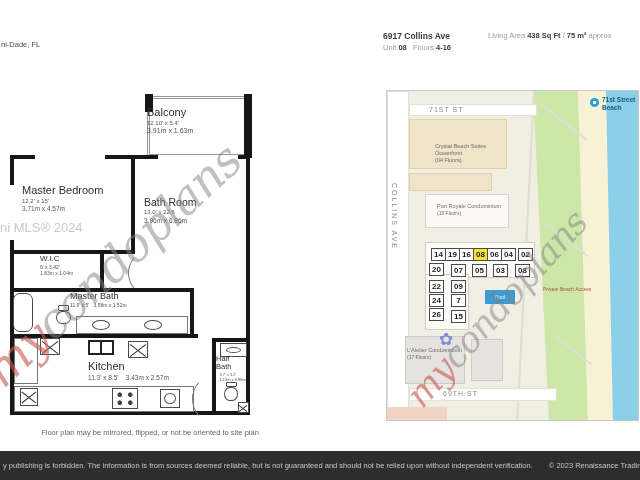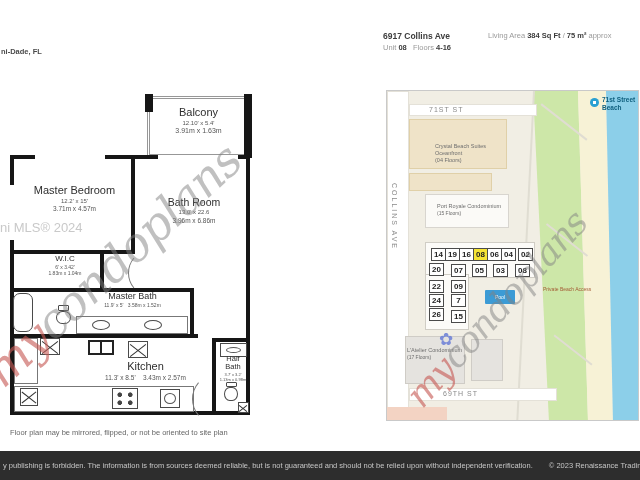--- a/index.html
+++ b/index.html
@@ -1,19 +1,19 @@
 <!DOCTYPE html>
 <html><head>
 <meta charset="utf-8">
 <style>
   html,body{margin:0;padding:0}
   body{width:640px;height:480px;position:relative;overflow:hidden;background:#fff;
        font-family:"Liberation Sans",sans-serif;color:#333}
   
-  .loc{position:absolute;left:1px;top:47px;font-size:7.5px;font-weight:bold;color:#4a4a4a}
+  .loc{position:absolute;left:1px;top:40px;font-size:7.5px;font-weight:normal;color:#4a4a4a}
   .addr{position:absolute;left:383px;top:31px;font-size:8.5px;font-weight:bold;color:#3c3c3c}
   .unitline{position:absolute;left:383px;top:43px;font-size:7.5px}
   .specs{position:absolute;left:488px;top:31px;font-size:7.5px;line-height:10px;width:152px}
   .lbl{color:#9a9a9a}.val{color:#3c3c3c;font-weight:bold}
   
   .w{position:absolute;background:#161616}
   .outer{position:absolute;left:10px;top:155px;width:240px;height:260px;border:4px solid #161616;box-sizing:border-box}
   .balcony{position:absolute;left:147px;top:96px;width:103px;height:61px;border:3px double #979797;background:#fff;box-sizing:border-box}
   .winH{position:absolute;height:4px;background:linear-gradient(#fff 42%,#999 42%,#999 58%,#fff 58%)}
   .winV{position:absolute;width:4px;background:linear-gradient(90deg,#fff 42%,#999 42%,#999 58%,#fff 58%)}
@@ -29,30 +29,30 @@
   .dsink{border:2px solid #222;background:linear-gradient(90deg,#fff 46%,#222 46%,#222 54%,#fff 54%)}
   .stove{background:radial-gradient(circle at 28% 30%,#444 2px,rgba(0,0,0,0) 2.6px),
                   radial-gradient(circle at 72% 30%,#444 2px,rgba(0,0,0,0) 2.6px),
                   radial-gradient(circle at 28% 72%,#444 2px,rgba(0,0,0,0) 2.6px),
                   radial-gradient(circle at 72% 72%,#444 2px,rgba(0,0,0,0) 2.6px),#fff}
   .rsink::before{content:"";position:absolute;inset:3px;border:1px solid #555;border-radius:50%}
   .hbsink::before{content:"";position:absolute;inset:3px 5px;border:1px solid #555;border-radius:50%}
   .arc{position:absolute;border:1px solid transparent;border-left-color:#777;border-radius:50%;background:transparent}
   .counter{position:absolute;border:1px solid #777;box-sizing:border-box;background:#fff}
   
-  .rl{position:absolute;text-align:center;line-height:1.25}
+  .rl{position:absolute;text-align:left;line-height:1.25}
   .rname{color:#2e2e2e}
   .rdim{color:#555}
   
   .wm{position:absolute;font-family:"DejaVu Serif",serif;font-style:italic;white-space:nowrap;
       transform-origin:0 50%;letter-spacing:-1px;pointer-events:none}
   .wm .wmy{color:rgba(199,90,85,.62)}
   .wm .wrest{color:rgba(130,130,130,.5)}
   .mls{position:absolute;left:0;top:220px;font-size:13px;color:#c9c9c9}
-  .note{position:absolute;left:10px;top:428px;width:280px;font-size:7.5px;color:#666}
+  .note{position:absolute;left:10px;top:428px;width:280px;text-align:center;font-size:7.5px;color:#666}
   
   #map{position:absolute;left:386px;top:90px;width:253px;height:331px;background:#f1eee4;
        border:1px solid #c9c9c9;overflow:hidden;box-sizing:border-box}
   .zone{position:absolute;left:0;top:0;width:253px;height:331px}
   .road{position:absolute;background:#fff;border:1px solid #e4e1d8;box-sizing:border-box}
   .stlbl{position:absolute;color:#8a8a8a;font-size:7px;letter-spacing:1px}
   .bldg{position:absolute;box-sizing:border-box}
   .blbl{position:absolute;font-size:5.5px;line-height:1.3;color:#6e6e6e}
   .unit{position:absolute;width:15px;height:13px;box-sizing:border-box;border:1px solid #4a4a4a;background:#fff;
         font-size:8px;font-weight:bold;color:#222;display:flex;align-items:center;justify-content:center}
@@ -78,21 +78,21 @@
 <div class="unitline">
   <span class="lbl">Unit</span>
   <span class="val">08</span>&nbsp;&nbsp;
   <span class="lbl">Floors</span>
   <span class="val">4-16</span>
 </div>
 
 <div class="specs">
   <div>
     <span class="lbl">Living Area</span>
-    <span class="val">384 Sq Ft</span>
+    <span class="val">438 Sq Ft</span>
     <span class="lbl">/</span>
     <span class="val">75 m²</span>
     <span class="lbl">approx</span>
   </div>
 </div>
 
 <div class="balcony"></div>
 <div class="w" style="left:145px;top:94px;width:8px;height:18px"></div>
 <div class="w" style="left:244px;top:94px;width:8px;height:64px"></div>
 <div class="outer"></div>

